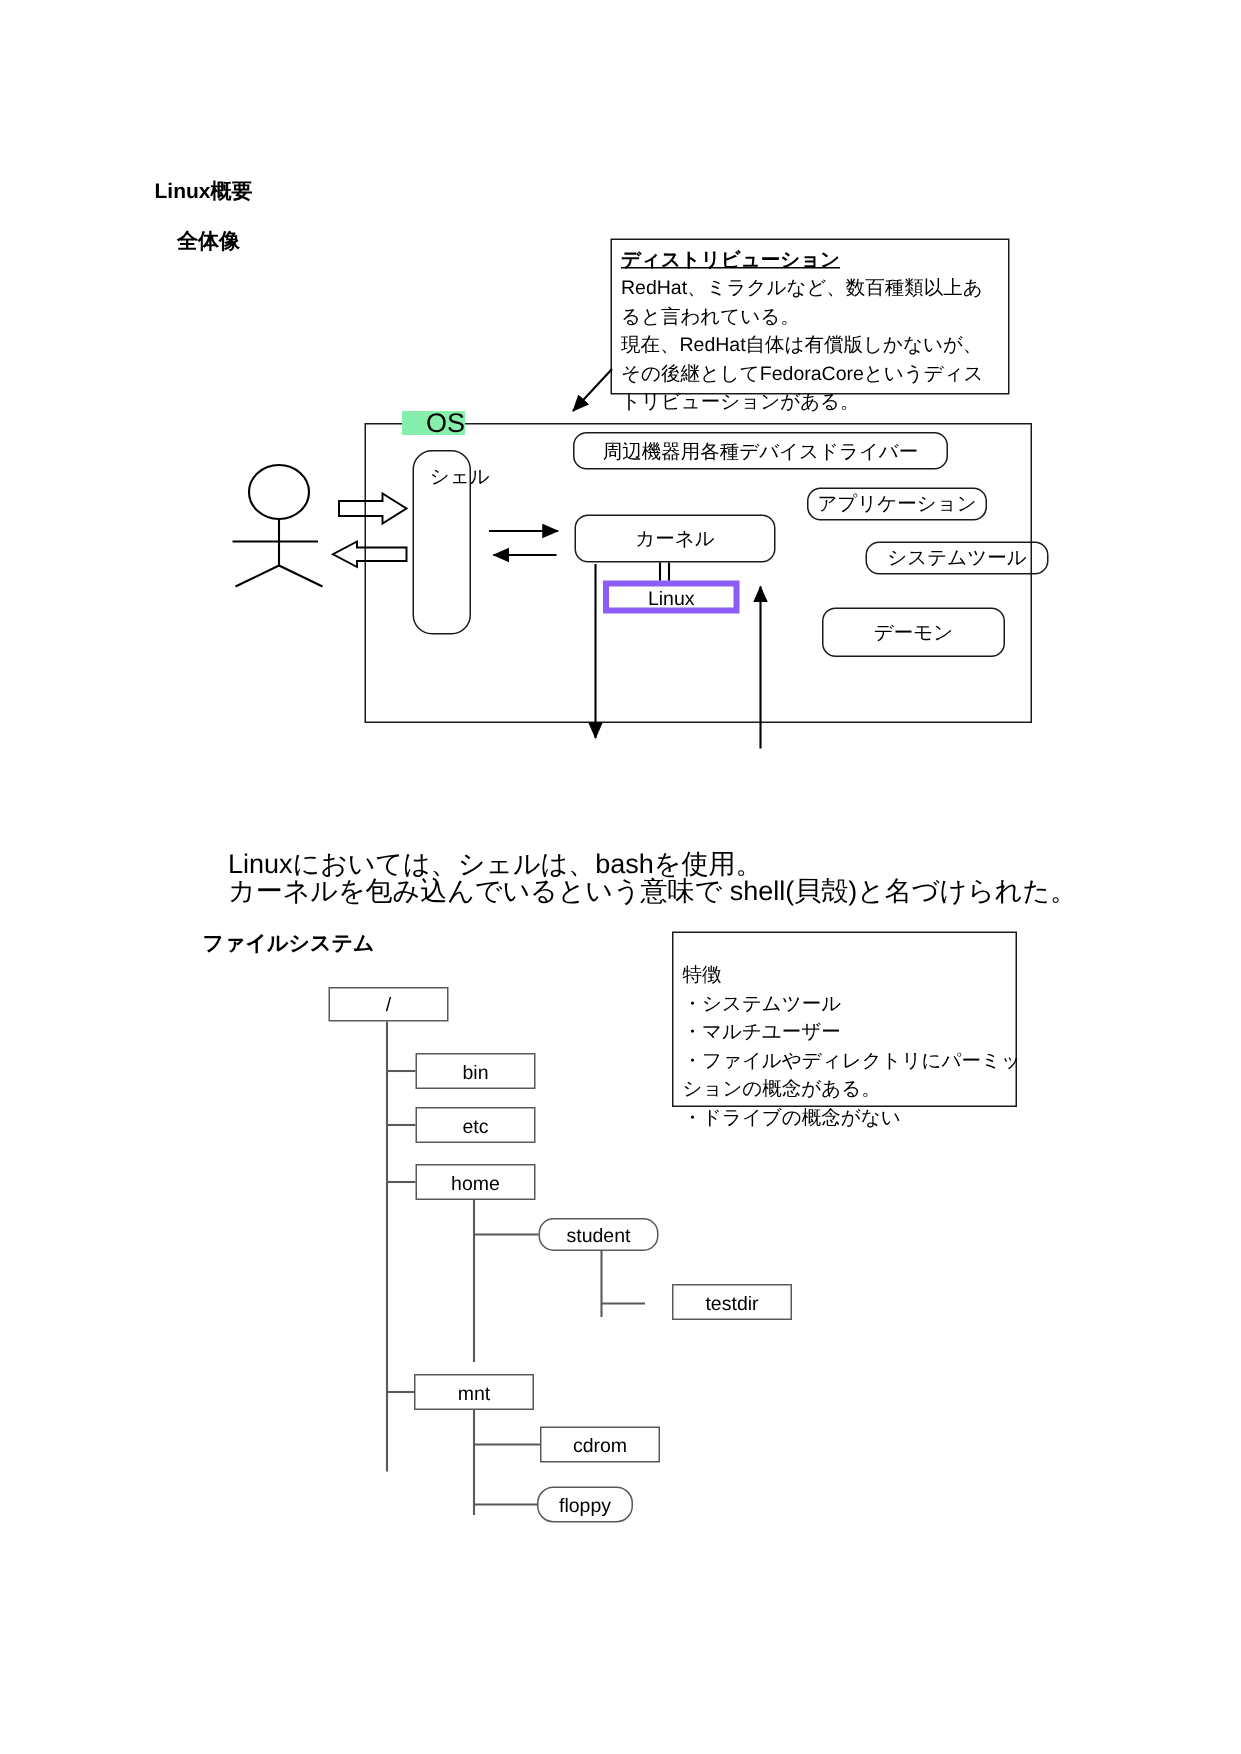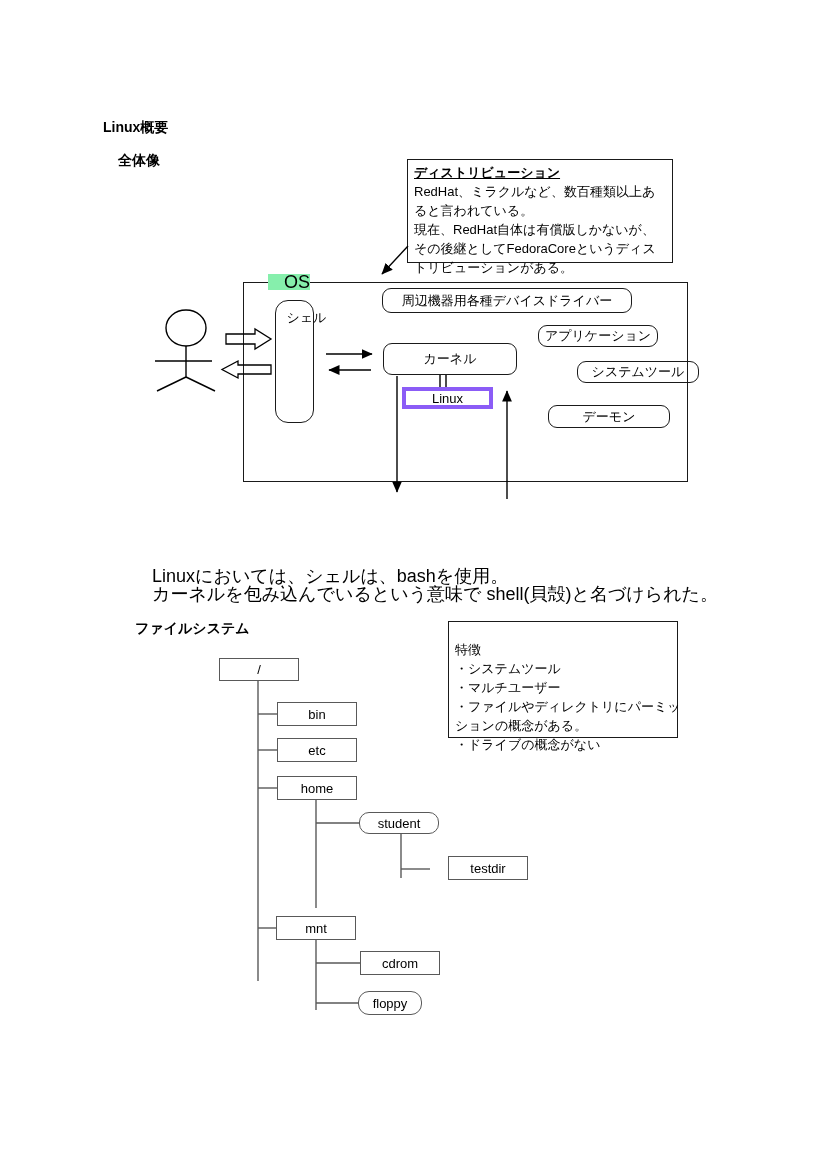--- a/index.html
+++ b/index.html
@@ -54,21 +54,21 @@
   <div class="box" style="left:243px;top:282px;width:445px;height:200px;"></div>
   <div class="os-label" style="left:268px;top:274px;width:42px;height:16px;line-height:16px;">OS</div>
 
   <div class="box rounded-lg shell-box" style="left:275px;top:300px;width:39px;height:123px;z-index:1;">
     <div class="shell-inner">シェル</div>
   </div>
 
   <div class="box rounded" style="left:382px;top:288px;width:250px;height:25px;">周辺機器用各種デバイスドライバー</div>
   <div class="box rounded" style="left:538px;top:325px;width:120px;height:22px;">アプリケーション</div>
   <div class="box rounded" style="left:545px;top:361px;width:122px;height:22px;margin-left:32px;">システムツール</div>
-  <div class="box rounded" style="left:548px;top:405px;width:122px;height:23px;">デーモン</div>
+  <div class="box rounded" style="left:548px;top:405px;width:122px;height:33px;">デーモン</div>
 
   <div class="box rounded" style="left:383px;top:343px;width:134px;height:32px;">カーネル</div>
   <div class="box linux-box" style="left:402px;top:387px;width:91px;height:22px;">Linux</div>
 
 
   <div class="abs body-text" style="left:152px;top:568px;">
     <div>Linuxにおいては、シェルは、bashを使用。</div>
     <div>カーネルを包み込んでいるという意味で shell(貝殻)と名づけられた。</div>
   </div>
 

